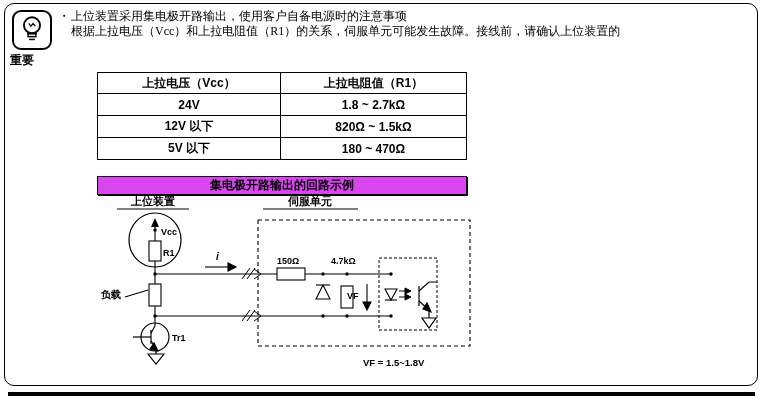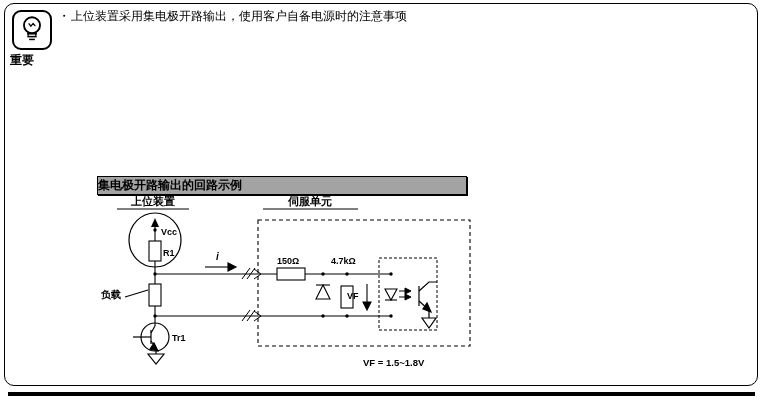--- a/index.html
+++ b/index.html
@@ -20,22 +20,22 @@
   .note .lines { padding-left:13px;font-family:Liberation Serif, serif; }
 
   table.spec-table { position:absolute; left:97px; top:72px; border-collapse:collapse; background:#fff; }
   table.spec-table th, table.spec-table td {
     border:1px solid #000; font-size:12px; font-weight:bold; text-align:center; padding:0; }
   table.spec-table th { width:183px; height:21px; }
   table.spec-table th + th { width:186px; }
   table.spec-table td { height:22px; }
 
   .diagram-title { position:absolute; left:97px; top:176px; width:370px; height:19px;
-    border:1px solid #000; box-shadow:1px 1px 0 #000; background:#a3a3a3;
-    font-weight:bold; font-size:12px; line-height:17px; }
+    border:1px solid #000; box-shadow:1px 1px 0 #000; background:#d946ef;
+    font-weight:bold; font-size:12px; text-align:center; line-height:17px; }
 
   svg.circuit { position:absolute; left:95px; top:194px; }
   svg text { font-family:"Liberation Sans","DejaVu Sans",sans-serif; fill:#000; stroke:none; }
 </style>
 </head>
 <body>
 
 <div class="page">
   <div class="frame"></div>
 
@@ -50,23 +50,46 @@
         <path d="M14.5 11 l2.3 3 l2.4 -3 l2.3 3" stroke-width="1.3"></path>
       </g>
     </svg>
   </div>
   <div class="badge-label">重要</div>
 
   <div class="note">
     <span class="bullet">・</span>
     <div class="lines">
       <div>上位装置采用集电极开路输出，使用客户自备电源时的注意事项</div>
+      <div>根据上拉电压（Vcc）和上拉电阻值（R1）的关系，伺服单元可能发生故障。接线前，请确认上位装置的</div>
     </div>
   </div>
 
+  <table class="spec-table">
+    <thead>
+      <tr>
+        <th>上拉电压（Vcc）</th>
+        <th>上拉电阻值（R1）</th>
+      </tr>
+    </thead>
+    <tbody>
+      <tr>
+        <td>24V</td>
+        <td>1.8 ~ 2.7kΩ</td>
+      </tr>
+      <tr>
+        <td>12V 以下</td>
+        <td>820Ω ~ 1.5kΩ</td>
+      </tr>
+      <tr>
+        <td>5V 以下</td>
+        <td>180 ~ 470Ω</td>
+      </tr>
+    </tbody>
+  </table>
 
   <div class="diagram-title">集电极开路输出的回路示例</div>
 
   <svg class="circuit" viewBox="0 0 392 188" width="392" height="188">
 
     <g stroke="#000" stroke-width="1.1" fill="none">
       <line x1="22" y1="15" x2="94" y2="15"></line>
       <line x1="168" y1="15" x2="263" y2="15"></line>
       <line x1="60" y1="28" x2="60" y2="132"></line>
       <line x1="60" y1="80" x2="296" y2="80"></line>

